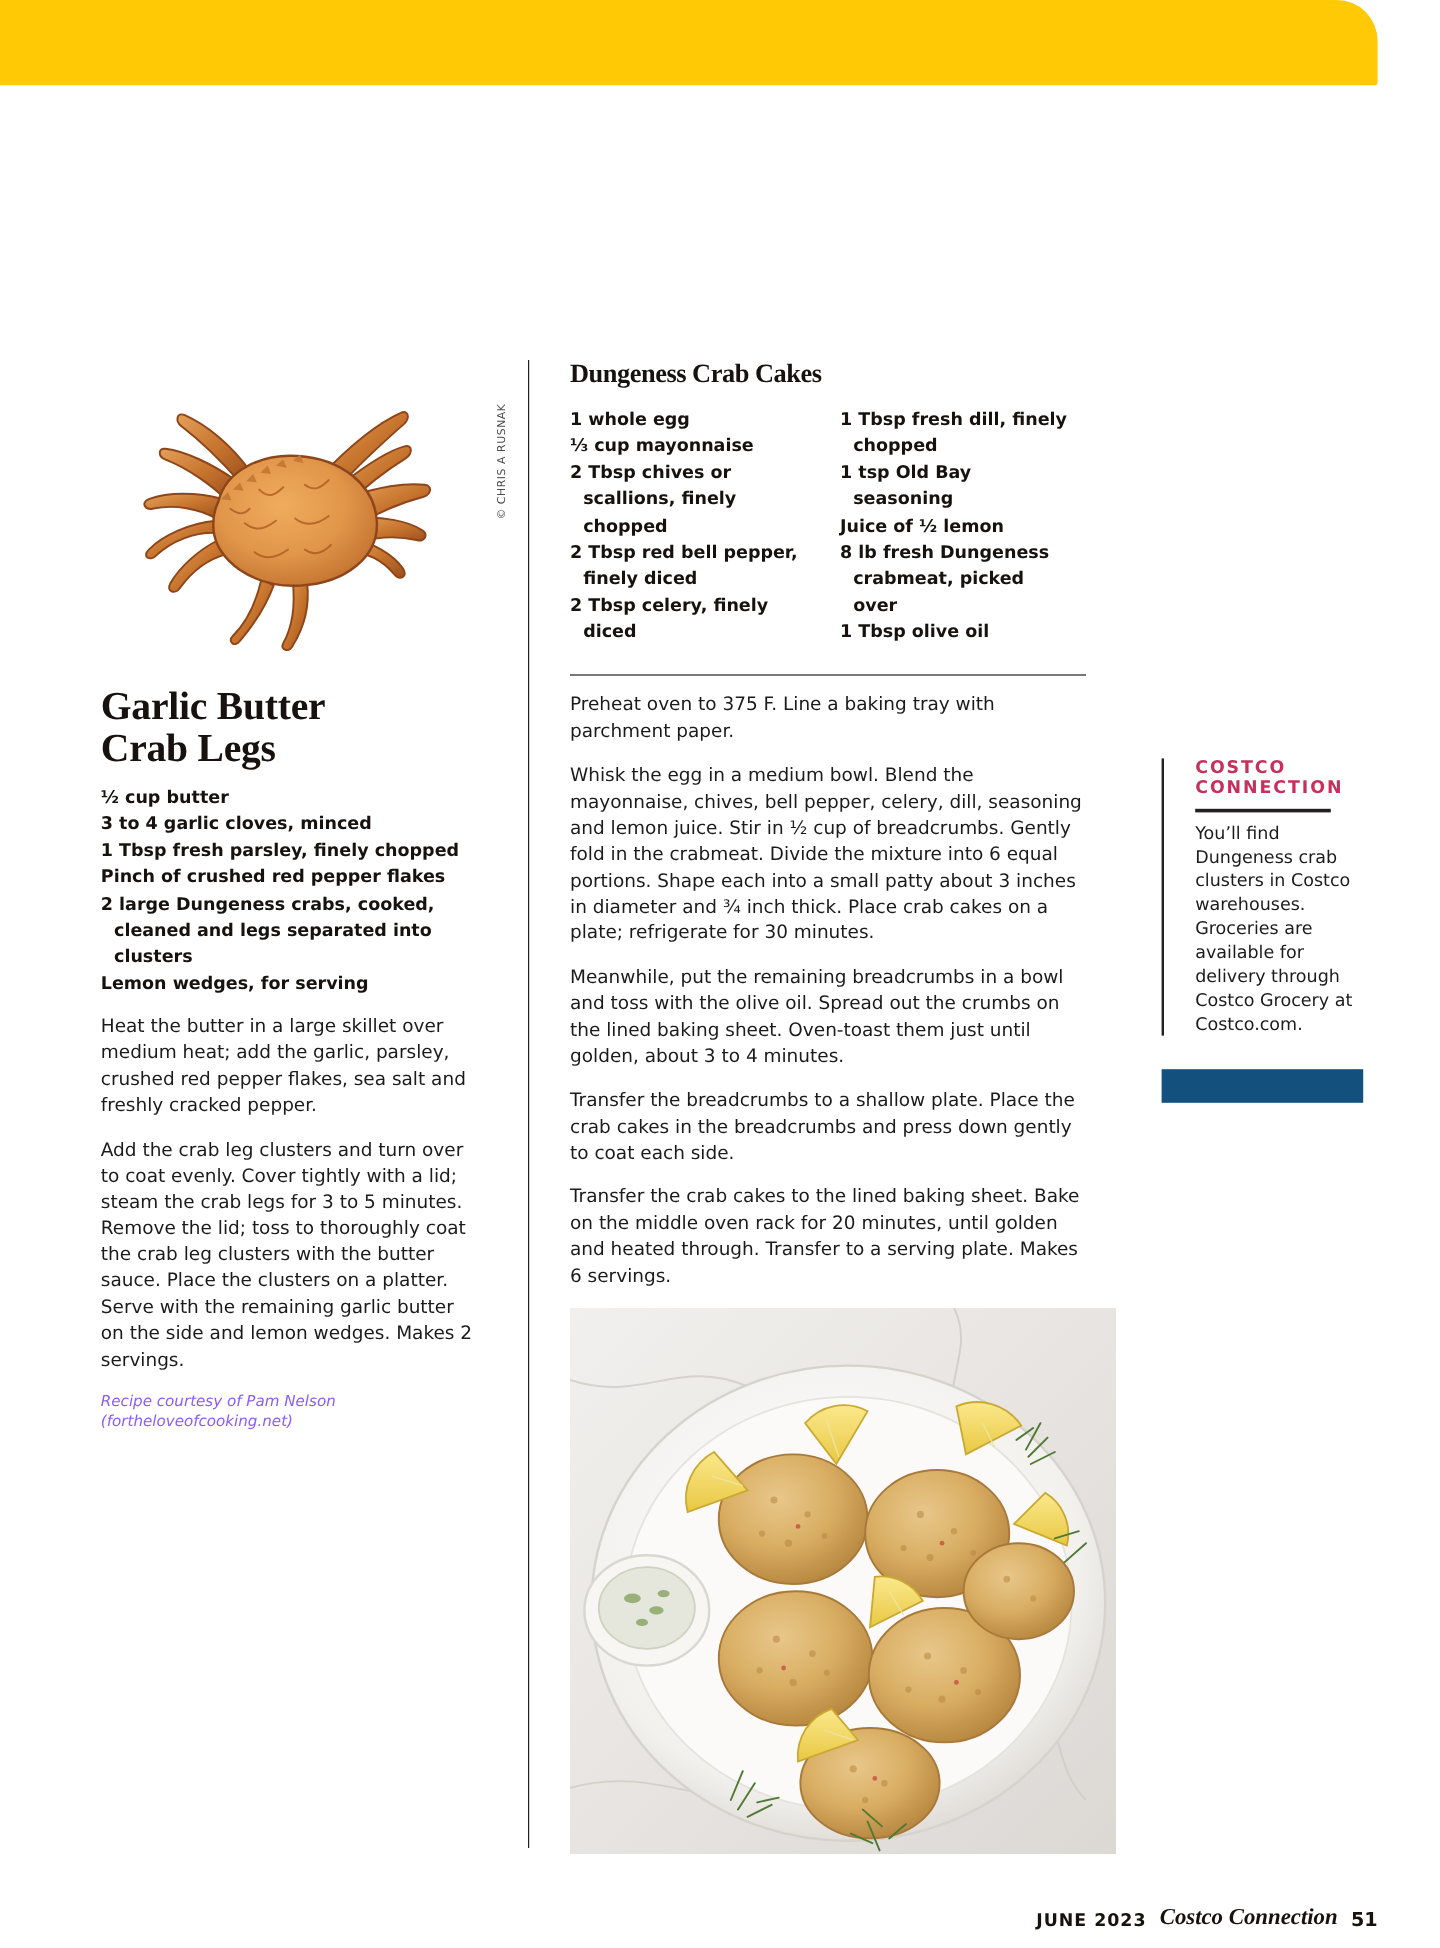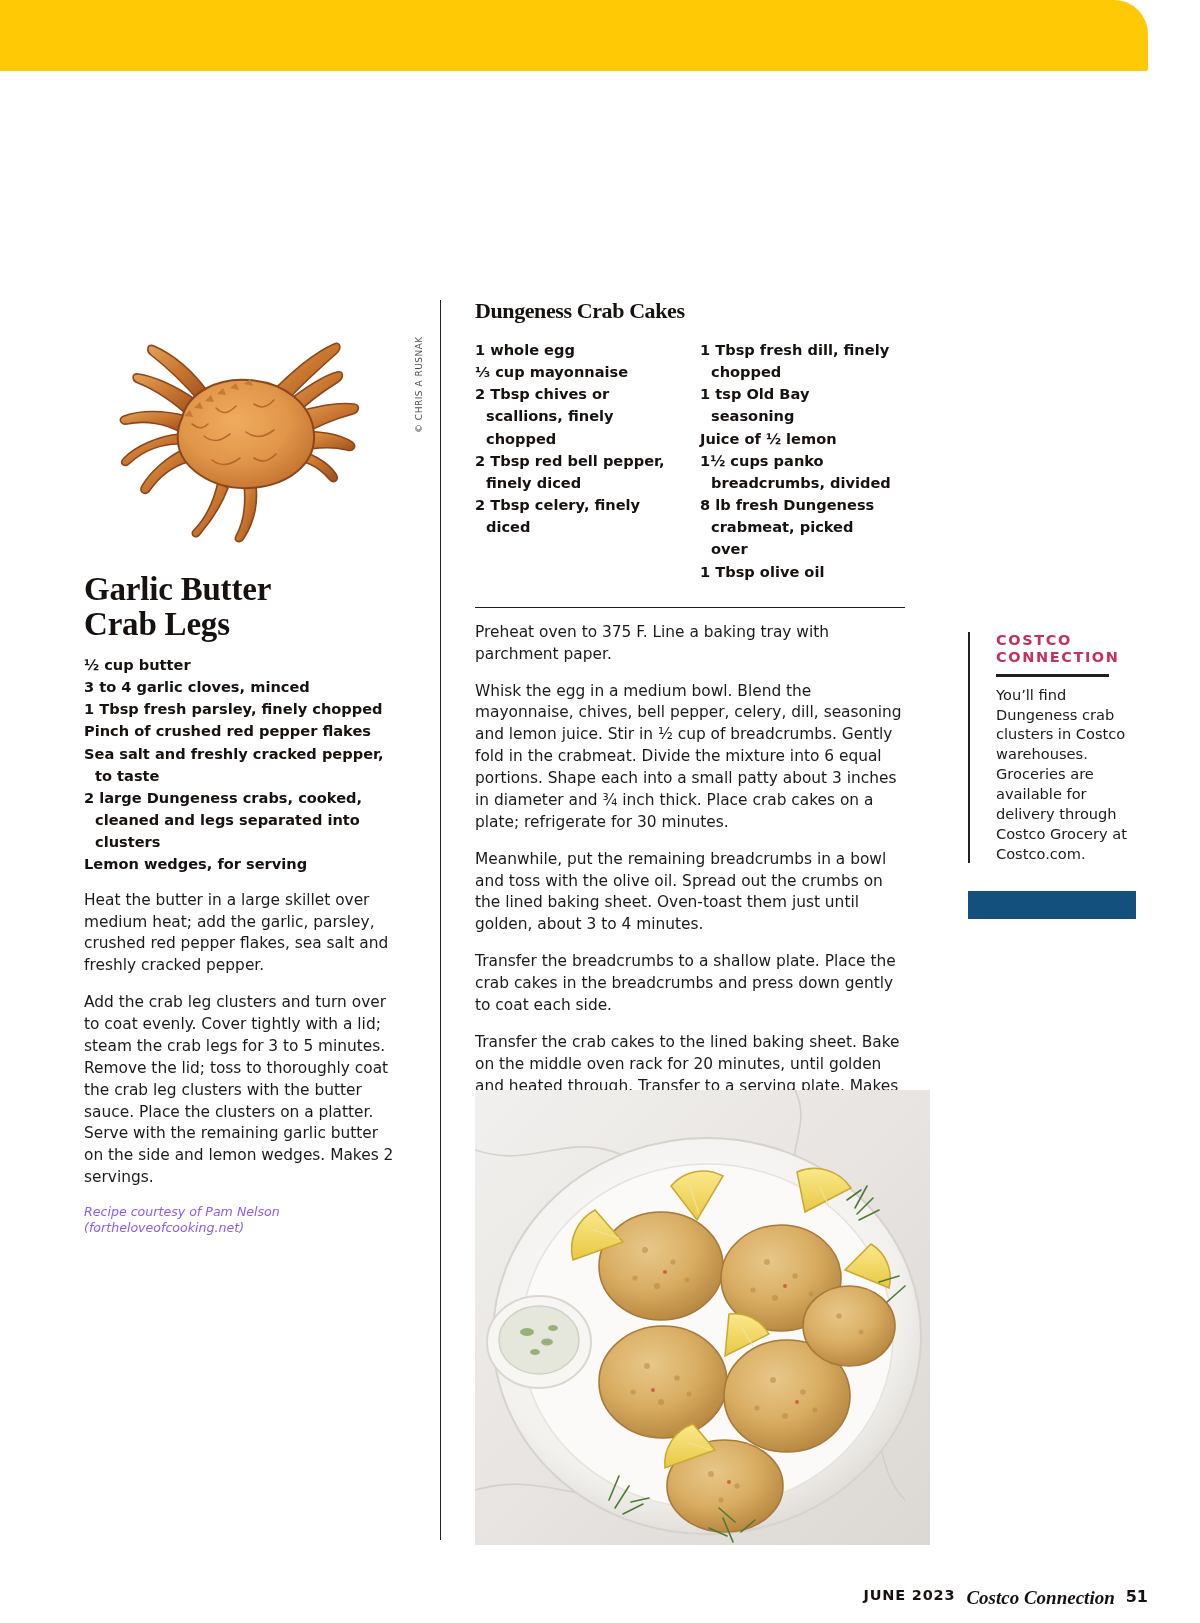--- a/index.html
+++ b/index.html
@@ -201,21 +201,21 @@
     background: #efeceb;
   }
   #dish-photo svg { display: block; }
 
   
   #footer {
     position: absolute;
     right: 52px;
     bottom: 14px;
     display: flex;
-    align-items: flex-start;
+    align-items: flex-end;
     gap: 11px;
   }
   #footer-date {
     font-family: "DejaVu Sans", sans-serif;
     font-weight: bold;
     font-size: 14.5px;
     letter-spacing: 0.8px;
     color: #17120f;
   }
   #footer-mag {
@@ -303,21 +303,20 @@
     <h1 class="recipe-title">
       <span>Garlic Butter</span><br>
       <span>Crab Legs</span>
     </h1>
 
     <ul class="ingredients" id="left-ingredients">
       <li>½ cup butter</li>
       <li>3 to 4 garlic cloves, minced</li>
       <li>1 Tbsp fresh parsley, finely chopped</li>
       <li>Pinch of crushed red pepper flakes</li>
-      <li>Sea salt and freshly cracked pepper, to taste</li>
       <li>2 large Dungeness crabs, cooked, cleaned and legs separated into clusters</li>
       <li>Lemon wedges, for serving</li>
     </ul>
 
     <p class="body-copy">Heat the butter in a large skillet over medium heat; add the garlic, parsley, crushed red pepper flakes, sea salt and freshly cracked pepper.</p>
     <p class="body-copy">Add the crab leg clusters and turn over to coat evenly. Cover tightly with a lid; steam the crab legs for 3 to 5 minutes. Remove the lid; toss to thoroughly coat the crab leg clusters with the butter sauce. Place the clusters on a platter. Serve with the remaining garlic butter on the side and lemon wedges. Makes 2 servings.</p>
     <p class="credit">Recipe courtesy of Pam Nelson (fortheloveofcooking.net)</p>
   </div>
 
   <div id="mid-col">
@@ -329,21 +328,20 @@
         <li>1 whole egg</li>
         <li>⅓ cup mayonnaise</li>
         <li>2 Tbsp chives or scallions, finely chopped</li>
         <li>2 Tbsp red bell pepper, finely diced</li>
         <li>2 Tbsp celery, finely diced</li>
       </ul>
       <ul class="ingredients ing-col">
         <li>1 Tbsp fresh dill, finely chopped</li>
         <li>1 tsp Old Bay seasoning</li>
         <li>Juice of ½ lemon</li>
-        <li>1½ cups panko breadcrumbs, divided</li>
         <li>8 lb fresh Dungeness crabmeat, picked over</li>
         <li>1 Tbsp olive oil</li>
       </ul>
     </div>
 
     <div class="paragraphs">
       <p class="body-copy">Preheat oven to 375 F. Line a baking tray with parchment paper.</p>
       <p class="body-copy">Whisk the egg in a medium bowl. Blend the mayonnaise, chives, bell pepper, celery, dill, seasoning and lemon juice. Stir in ½ cup of breadcrumbs. Gently fold in the crabmeat. Divide the mixture into 6 equal portions. Shape each into a small patty about 3 inches in diameter and ¾ inch thick. Place crab cakes on a plate; refrigerate for 30 minutes.</p>
       <p class="body-copy">Meanwhile, put the remaining breadcrumbs in a bowl and toss with the olive oil. Spread out the crumbs on the lined baking sheet. Oven-toast them just until golden, about 3 to 4 minutes.</p>
       <p class="body-copy">Transfer the breadcrumbs to a shallow plate. Place the crab cakes in the breadcrumbs and press down gently to coat each side.</p>

